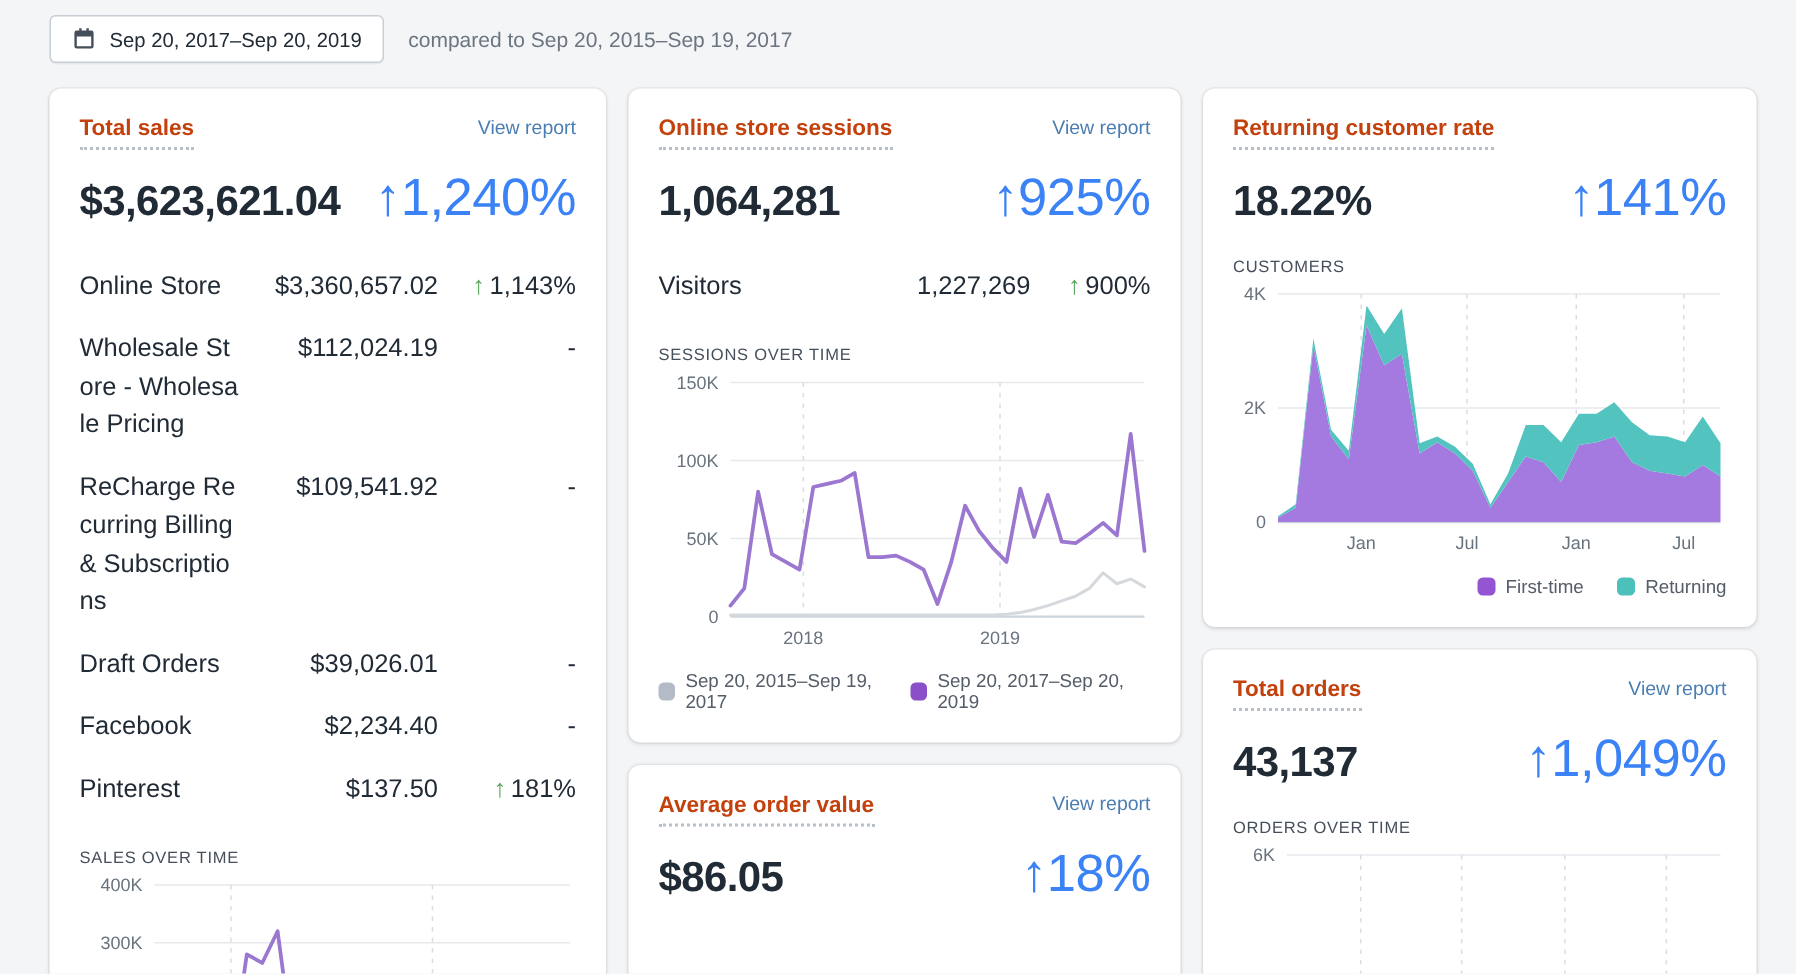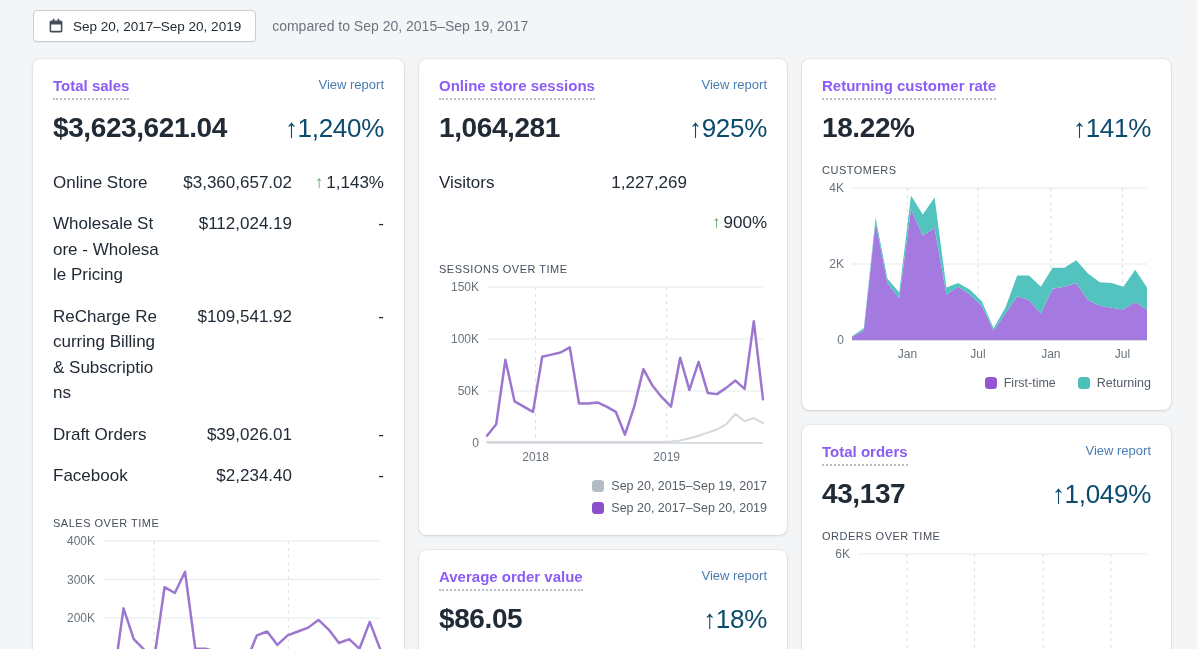--- a/index.html
+++ b/index.html
@@ -27,42 +27,42 @@
   .col2 { width:368px; flex:none; }
   .col3 { width:369px; flex:none; }
   .card {
     background:#fff; border-radius:8px; padding:18px 20px 20px;
     box-shadow:0 0 0 1px rgba(63,63,68,.05), 0 1px 3px rgba(63,63,68,.15);
   }
   .card + .card { margin-top:15px; }
 
   .card-head { display:flex; justify-content:space-between; align-items:flex-start; }
   .card-title {
-    font-size:15px; font-weight:700; color:#8b5cf6; line-height:1.25;
+    font-size:15px; font-weight:700; color:#c2410c; line-height:1.25;
     border-bottom:2px dotted #b7c0c9; padding-bottom:2px; cursor:pointer;
   }
   .view-report { font-size:13px; color:#4a7db1; text-decoration:none; cursor:pointer; }
 
   .metric { display:flex; justify-content:space-between; align-items:baseline; margin-top:12px; }
   .big { font-size:28px; font-weight:700; letter-spacing:-0.4px; color:#212b36; }
-  .delta-big { font-size:26px; color:#0c4a6e; letter-spacing:-0.3px; }
+  .delta-big { font-size:35px; color:#3b82f6; letter-spacing:-0.3px; }
 
   .rows { margin-top:18px; }
   .row { display:flex; align-items:flex-start; padding:8px 0; font-size:17px; color:#212b36; }
   .r-label { flex:0 0 108px; word-break:break-all; line-height:1.5; }
   .r-value { flex:1; text-align:right; line-height:1.5; }
   .r-delta { flex:0 0 92px; text-align:right; line-height:1.5; }
-  .r-delta-sm { flex:0 0 80px;margin-top:40px; }
+  .r-delta-sm { flex:0 0 80px; }
   .arrow { color:#58a558; font-style:normal; margin-right:3px; }
 
   .sec-header { font-size:11px; font-weight:400; letter-spacing:.5px; color:#454f5b; margin-top:20px; }
   .chart { width:100%; margin-top:4px; }
   .chart svg text { font-family:"Liberation Sans", sans-serif; font-size:12px; fill:#69737e; }
 
-  .legend { display:flex; flex-direction:column; align-items:flex-end; gap:8px; margin-top:10px;
+  .legend { display:flex; align-items:flex-end; gap:8px; margin-top:10px;
             font-size:12.5px; color:#545d68; }
   .legend-row { display:flex; align-items:center; gap:7px; }
   .legend-inline { flex-direction:row; justify-content:flex-end; gap:22px; }
   .swatch { width:12px; height:12px; border-radius:3.5px; display:inline-block; }
 </style>
 </head>
 <body>
 
 <div class="page">
 
@@ -108,20 +108,25 @@
           </div>
           <div class="row">
             <span class="r-label">Draft Orders</span>
             <span class="r-value">$39,026.01</span>
             <span class="r-delta"><i class="arrow"></i><span>-</span></span>
           </div>
           <div class="row">
             <span class="r-label">Facebook</span>
             <span class="r-value">$2,234.40</span>
             <span class="r-delta"><i class="arrow"></i><span>-</span></span>
+          </div>
+          <div class="row">
+            <span class="r-label">Pinterest</span>
+            <span class="r-value">$137.50</span>
+            <span class="r-delta"><i class="arrow">↑</i><span>181%</span></span>
           </div>
         </div>
         <h3 class="sec-header">SALES OVER TIME</h3>
         <div class="chart" style="height: 188px;"><svg width="331" height="188" viewBox="0 0 331 188">
               <line x1="50" x2="327" y1="162" y2="162" stroke="#ccd4da" stroke-width="1.5"></line>
               <text x="42" y="166" text-anchor="end">0</text>
               <line x1="50" x2="327" y1="123.5" y2="123.5" stroke="#e6e9ec" stroke-width="1"></line>
               <text x="42" y="127.5" text-anchor="end">100K</text>
               <line x1="50" x2="327" y1="85" y2="85" stroke="#e6e9ec" stroke-width="1"></line>
               <text x="42" y="89" text-anchor="end">200K</text>

